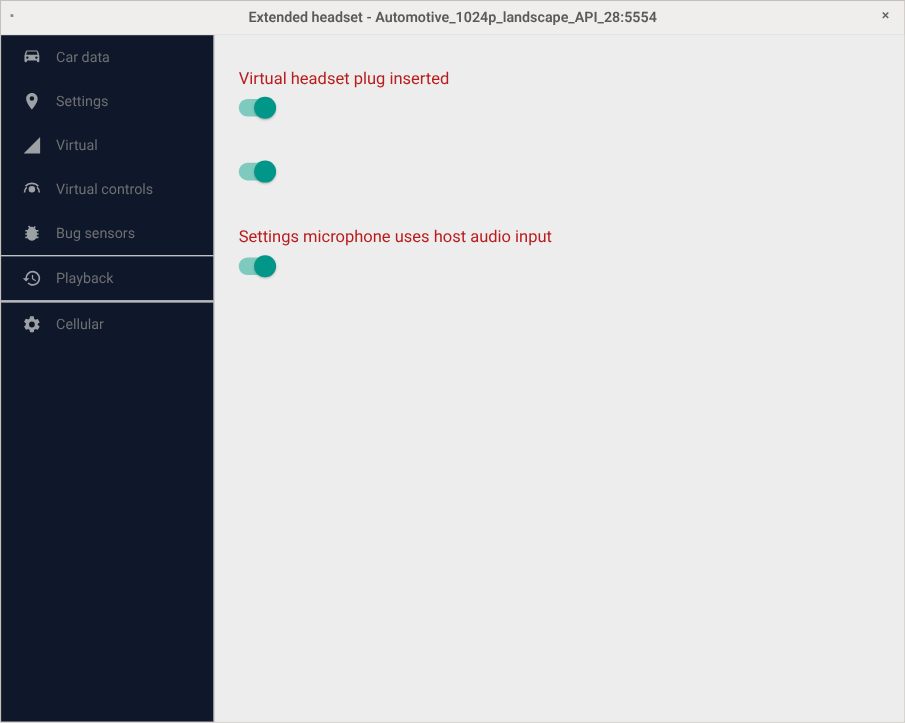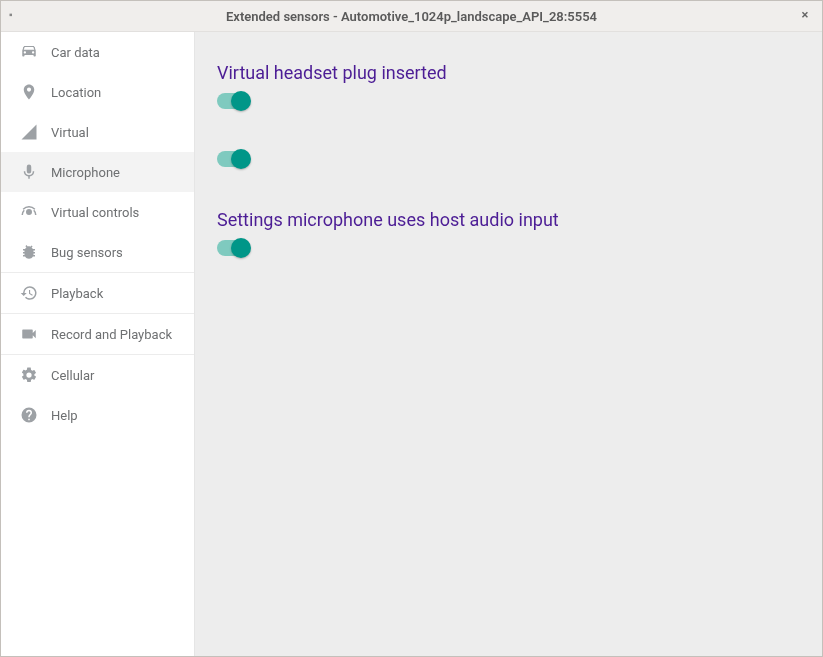--- a/index.html
+++ b/index.html
@@ -50,21 +50,21 @@
       justify-content: center;
     }
     .content {
       display: flex;
       flex: 1;
       background: #ededed;
       border-top: 1px solid #e2e0de;
     }
     .sidebar {
       width: 194px;
-      background: #ffffff;
+      background: #0f172a;
       border-right: 1px solid #e5e5e5;
     }
     .sidebar-item {
       display: flex;
       align-items: center;
       height: 40px;
       padding: 0 18px;
       color: #6e7072;
       font-size: 13px;
       cursor: pointer;
@@ -88,22 +88,22 @@
     .sidebar-item .icon svg { width: 18px; height: 18px; fill: currentColor; }
     .sidebar-item .label { flex: 1; }
     .main {
       flex: 1;
       padding: 30px 22px;
       background: #ededed;
       overflow: auto;
     }
     .setting-group { margin-bottom: 42px; }
     .setting-label {
-      color: #4c1d95;
-      font-size: 18px;
+      color: #b91c1c;
+      font-size: 15px;
       margin-bottom: 10px;
     }
     .toggle {
       width: 30px;
       height: 16px;
       border-radius: 8px;
       position: relative;
       cursor: pointer;
     }
     .toggle.on { background: #7fcabf; }
@@ -117,61 +117,53 @@
       box-shadow: 0 1px 2px rgba(0,0,0,0.25);
     }
     .toggle.on .knob { right: -4px; background: #009688; }
   </style>
 </head>
 <body>
 
 <div class="window">
   <div class="titlebar">
     <span class="tb-left">▪</span>
-    <span>Extended sensors - Automotive_1024p_landscape_API_28:5554</span>
+    <span>Extended headset - Automotive_1024p_landscape_API_28:5554</span>
     <span class="tb-right">×</span>
   </div>
   <div class="content">
     <div class="sidebar">
 
       <div class="sidebar-item">
         <span class="icon">
           <svg viewBox="0 0 24 24">
               <path d="M18.92 5.01L18.57 4H5.43L5.08 5.01C4.48 5.13 4 5.66 4 6.29V7l-1 3v7c0 .55.45 1 1 1h1c.55 0 1-.45 1-1v-1h12v1c0 .55.45 1 1 1h1c.55 0 1-.45 1-1v-7l-1-3V6.29c0-.63-.48-1.16-1.08-1.28zM6.5 14C5.67 14 5 13.33 5 12.5S5.67 11 6.5 11 8 11.67 8 12.5 7.33 14 6.5 14zm11 0c-.83 0-1.5-.67-1.5-1.5S16.67 11 17.5 11s1.5.67 1.5 1.5S18.33 14 17.5 14zM5 9l1.27-3.82h11.46L19 9H5z"></path>
             </svg>
         </span>
         <span class="label">Car data</span>
       </div>
 
       <div class="sidebar-item">
         <span class="icon">
           <svg viewBox="0 0 24 24">
               <path d="M12 2C8.13 2 5 5.13 5 9c0 5.25 7 13 7 13s7-7.75 7-13c0-3.87-3.13-7-7-7zm0 9.5A2.5 2.5 0 1 1 12 6a2.5 2.5 0 0 1 0 5.5z"></path>
             </svg>
         </span>
-        <span class="label">Location</span>
+        <span class="label">Settings</span>
       </div>
 
       <div class="sidebar-item">
         <span class="icon">
           <svg viewBox="0 0 24 24">
               <path d="M2 22h20V2z"></path>
             </svg>
         </span>
         <span class="label">Virtual</span>
       </div>
 
-      <div class="sidebar-item selected">
-        <span class="icon">
-          <svg viewBox="0 0 24 24">
-              <path d="M12 14a3 3 0 0 0 3-3V5a3 3 0 0 0-6 0v6a3 3 0 0 0 3 3zm5-3a5 5 0 0 1-10 0H5a7 7 0 0 0 6 6.92V21h2v-3.08A7 7 0 0 0 19 11h-2z"></path>
-            </svg>
-        </span>
-        <span class="label">Microphone</span>
-      </div>
 
       <div class="sidebar-item">
         <span class="icon">
           <svg viewBox="0 0 24 24">
               <path d="M12 8a4 4 0 1 0 0 8 4 4 0 0 0 0-8zm-7.07.93A9.96 9.96 0 0 0 2 16h2a8 8 0 0 1 2.34-5.66l-1.41-1.41zM19.07 8.93l-1.41 1.41A8 8 0 0 1 20 16h2a9.96 9.96 0 0 0-2.93-7.07zM12 4a12 12 0 0 0-8.49 3.51l1.42 1.42A10 10 0 0 1 12 6a10 10 0 0 1 7.07 2.93l1.42-1.42A12 12 0 0 0 12 4z"></path>
             </svg>
         </span>
         <span class="label">Virtual controls</span>
       </div>
 
@@ -190,48 +182,32 @@
         <span class="icon">
           <svg viewBox="0 0 24 24">
               <path d="M13 3a9 9 0 0 0-9 9H1l3.89 3.89.07.14L9 12H6a7 7 0 1 1 2.05 4.95l-1.41 1.41A9 9 0 1 0 13 3zm-1 5v5l4.28 2.54.72-1.21-3.5-2.08V8H12z"></path>
             </svg>
         </span>
         <span class="label">Playback</span>
       </div>
 
       <div class="sidebar-sep"></div>
 
-      <div class="sidebar-item">
-        <span class="icon">
-          <svg viewBox="0 0 24 24">
-              <path d="M17 10.5V7a1 1 0 0 0-1-1H4a1 1 0 0 0-1 1v10a1 1 0 0 0 1 1h12a1 1 0 0 0 1-1v-3.5l4 4v-11l-4 4z"></path>
-            </svg>
-        </span>
-        <span class="label">Record and Playback</span>
-      </div>
 
       <div class="sidebar-sep"></div>
 
       <div class="sidebar-item">
         <span class="icon">
           <svg viewBox="0 0 24 24">
               <path d="M19.14 12.94a7.07 7.07 0 0 0 .05-.94 7.07 7.07 0 0 0-.05-.94l2.03-1.58a.5.5 0 0 0 .12-.64l-1.92-3.32a.5.5 0 0 0-.61-.22l-2.39.96a7.03 7.03 0 0 0-1.62-.94l-.36-2.54A.5.5 0 0 0 13.9 2h-3.84a.5.5 0 0 0-.49.42l-.36 2.54c-.59.24-1.13.55-1.62.94l-2.39-.96a.5.5 0 0 0-.61.22L2.67 8.48a.5.5 0 0 0 .12.64l2.03 1.58c-.03.31-.5.63-.5.94s.2.63.5.94L2.79 14.16a.5.5 0 0 0-.12.64l1.92 3.32c.14.24.42.34.61.22l2.39-.96c.49.39 1.03.7 1.62.94l.36 2.54c.4.24.25.42.49.42h3.84c.24 0 .45-.18.49-.42l.36-2.54c.59-.24 1.13-.55 1.62-.94l2.39.96c.19.12.47.02.61-.22l1.92-3.32a.5.5 0 0 0-.12-.64l-2.03-1.58zM12 15.5A3.5 3.5 0 1 1 12 8.5a3.5 3.5 0 0 1 0 7z"></path>
             </svg>
         </span>
         <span class="label">Cellular</span>
       </div>
 
-      <div class="sidebar-item">
-        <span class="icon">
-          <svg viewBox="0 0 24 24">
-              <path d="M12 2a10 10 0 1 0 0 20 10 10 0 0 0 0-20zm1 17h-2v-2h2v2zm2.07-7.75l-.9.92C13.45 12.9 13 13.5 13 15h-2v-.5c0-1.1.45-2.1 1.17-2.83l1.24-1.26c.37-.36.59-.86.59-1.41a2 2 0 0 0-4 0H8a4 4 0 0 1 8 0c0 .88-.36 1.68-.93 2.25z"></path>
-            </svg>
-        </span>
-        <span class="label">Help</span>
-      </div>
 
     </div>
 
     <div class="main">
       <div class="setting-group">
         <div class="setting-label">Virtual headset plug inserted</div>
         <div class="toggle on">
             <div class="knob"></div>
           </div>
       </div>

